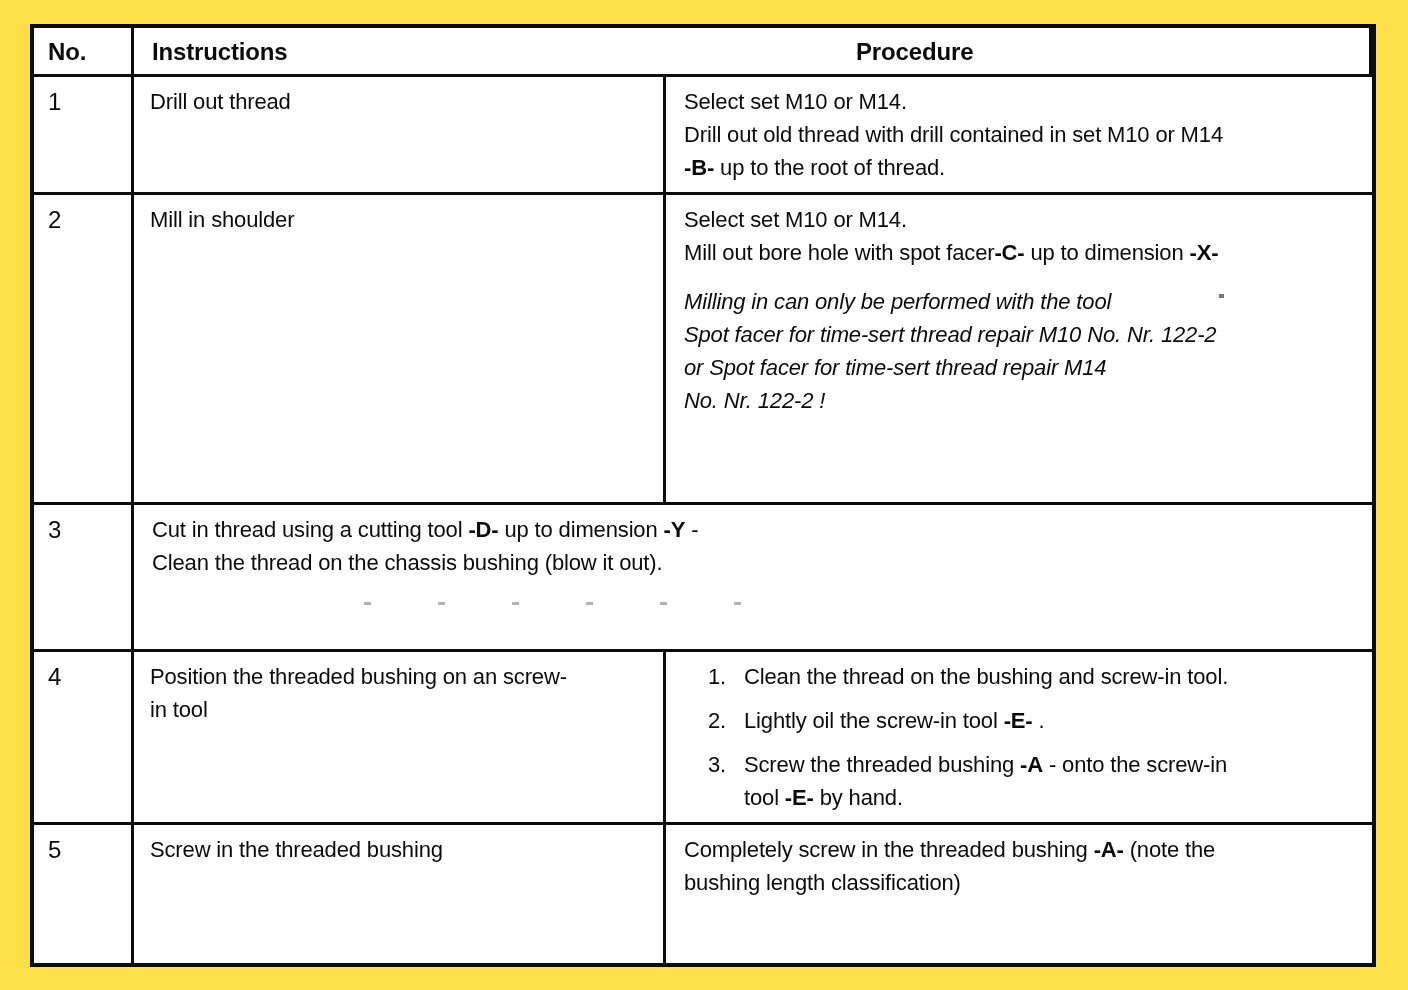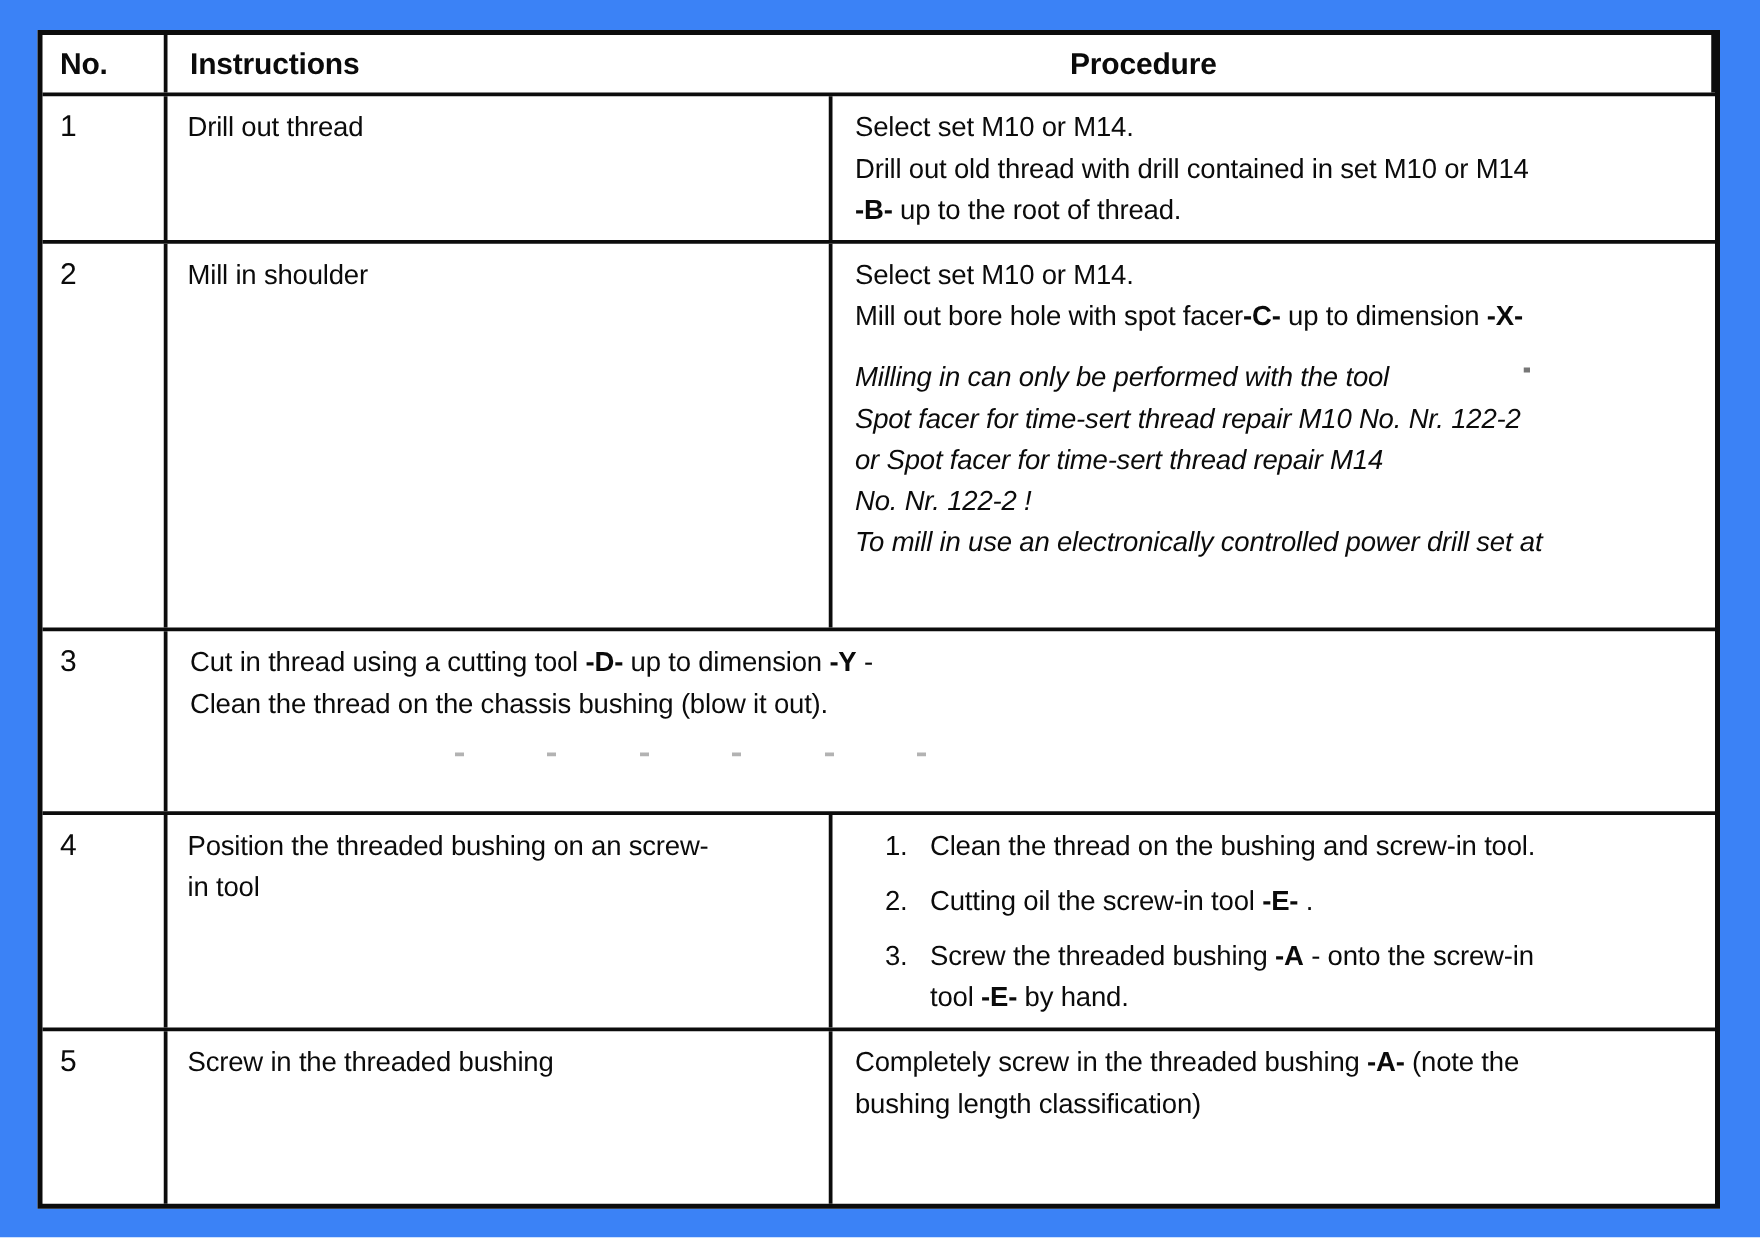--- a/index.html
+++ b/index.html
@@ -1,17 +1,17 @@
 <!DOCTYPE html>
 <html><head>
 <meta charset="utf-8">
 <style>
   html,body{margin:0;padding:0;background:#ffffff;}
   .page{
-    position:relative;width:1408px;height:990px;background:#3b82f6;
+    position:relative;width:1408px;height:990px;background:#fde047;
     font-family:"Liberation Sans",sans-serif;color:#0b0b0b;overflow:hidden;
   }
   .doc-table{
     position:absolute;left:30px;top:24px;width:1346px;
     border:4px solid #0c0c0c;background:#ffffff;box-sizing:border-box;
   }
   .tr{display:flex;border-top:3px solid #0c0c0c;align-items:stretch;}
   .tr.head{border-top:none;height:46px;}
   .td{box-sizing:border-box;letter-spacing:-0.15px;}
   .td-no{
@@ -84,21 +84,20 @@
         <div class="td td-instr">
           <div class="p">
             <div class="line"><span>Select set M10 or M14.</span></div>
             <div class="line"><span>Mill out bore hole with spot facer</span><span class="b">-C-</span><span> up to dimension </span><span class="b">-X-</span></div>
           </div>
           <div class="p gap">
             <div class="line"><span>Milling in can only be performed with the tool</span></div>
             <div class="line"><span>Spot facer for time-sert thread repair M10 No. Nr. 122-2</span></div>
             <div class="line"><span>or Spot facer for time-sert thread repair M14</span></div>
             <div class="line"><span>No. Nr. 122-2 !</span></div>
-            <div class="line"><span>To mill in use an electronically controlled power drill set at</span></div>
           </div>
           <div class="artifact-dot"></div>
         </div>
       </div>
       <div class="tr r3">
         <div class="td td-no">3</div>
         <div class="td td-instr">
           <div class="p">
             <div class="line"><span>Cut in thread using a cutting tool </span><span class="b">-D-</span><span> up to dimension </span><span class="b">-Y</span><span> -</span></div>
             <div class="line"><span>Clean the thread on the chassis bushing (blow it out).</span></div>
@@ -115,21 +114,21 @@
         <div class="td td-instr">
           <div class="li">
             <div class="li-num">1.</div>
             <div class="li-lines">
               <div class="line"><span>Clean the thread on the bushing and screw-in tool.</span></div>
             </div>
           </div>
           <div class="li">
             <div class="li-num">2.</div>
             <div class="li-lines">
-              <div class="line"><span>Cutting oil the screw-in tool </span><span class="b">-E-</span><span> .</span></div>
+              <div class="line"><span>Lightly oil the screw-in tool </span><span class="b">-E-</span><span> .</span></div>
             </div>
           </div>
           <div class="li">
             <div class="li-num">3.</div>
             <div class="li-lines">
               <div class="line"><span>Screw the threaded bushing </span><span class="b">-A</span><span> - onto the screw-in</span></div>
               <div class="line"><span>tool </span><span class="b">-E-</span><span> by hand.</span></div>
             </div>
           </div>
         </div>

